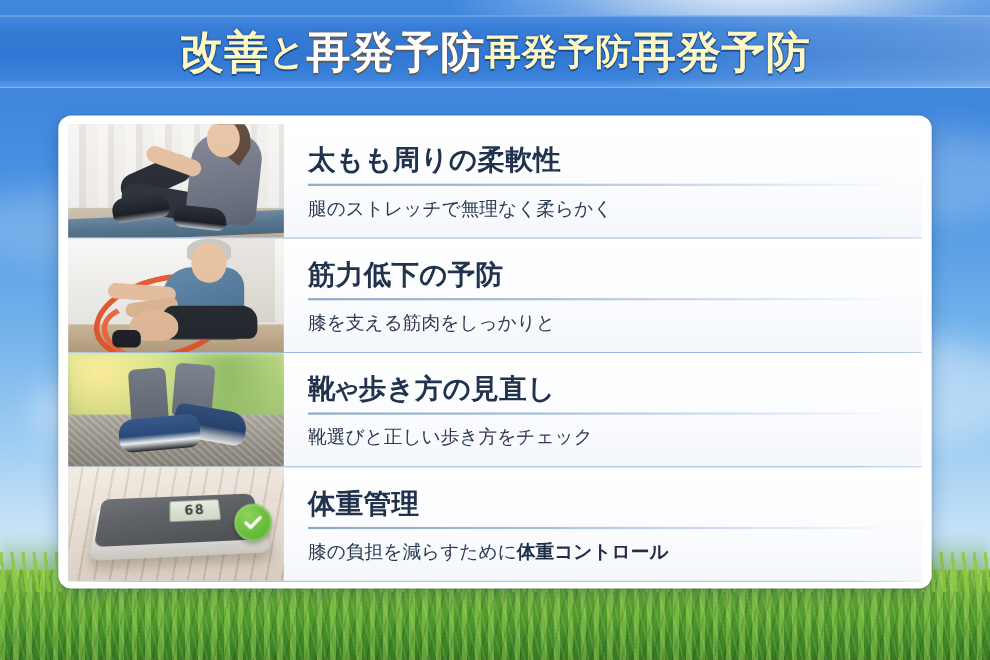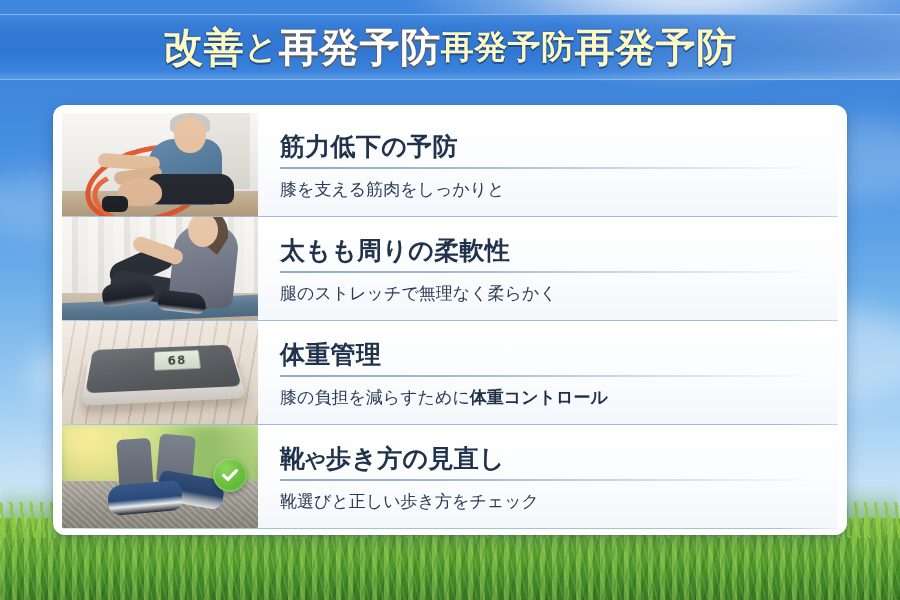--- a/index.html
+++ b/index.html
@@ -454,20 +454,44 @@
   <div class="title-text">
     <span class="t-white">改善</span>
     <span class="t-white t-small">と</span>
     <span class="t-gold">再発予防</span>
     <span class="t-white t-small">再発予防</span>
     <span class="t-white">再発予防</span>
   </div>
 
   <div class="panel">
     <div class="rows">
+
+      <div class="row">
+        <div class="thumb">
+          <div class="art1">
+            <div class="curtain"></div>
+            <div class="floor"></div>
+            <div class="mat"></div>
+            <div class="leg-up"></div>
+            <div class="leg-down"></div>
+            <div class="torso"></div>
+            <div class="hair"></div>
+            <div class="head"></div>
+            <div class="arm"></div>
+            <div class="shoe1"></div>
+            <div class="shoe2"></div>
+          </div>
+          <div class="photo-shade"></div>
+        </div>
+        <div class="content">
+          <div class="heading">太もも周りの柔軟性</div>
+          <div class="underline"></div>
+          <div class="subtext">腿のストレッチで無理なく柔らかく</div>
+        </div>
+      </div>
 
       <div class="row">
         <div class="thumb">
           <div class="art2">
             <div class="wall"></div>
             <div class="door"></div>
             <div class="floor"></div>
             <div class="band"></div>
             <div class="band2"></div>
             <div class="torso"></div>
@@ -483,39 +507,34 @@
         </div>
         <div class="content">
           <div class="heading">筋力低下の予防</div>
           <div class="underline"></div>
           <div class="subtext">膝を支える筋肉をしっかりと</div>
         </div>
       </div>
 
       <div class="row">
         <div class="thumb">
-          <div class="art1">
-            <div class="curtain"></div>
-            <div class="floor"></div>
-            <div class="mat"></div>
-            <div class="leg-up"></div>
-            <div class="leg-down"></div>
-            <div class="torso"></div>
-            <div class="hair"></div>
-            <div class="head"></div>
-            <div class="arm"></div>
-            <div class="shoe1"></div>
-            <div class="shoe2"></div>
+          <div class="art4">
+            <div class="bokeh"></div>
+            <div class="path"></div>
+            <div class="pant-l"></div>
+            <div class="pant-r"></div>
+            <div class="shoe-back"></div>
+            <div class="shoe-front"></div>
           </div>
           <div class="photo-shade"></div>
         </div>
         <div class="content">
-          <div class="heading">太もも周りの柔軟性</div>
+          <div class="heading"><span>靴</span><span class="small">や</span><span>歩き方の見直し</span></div>
           <div class="underline"></div>
-          <div class="subtext">腿のストレッチで無理なく柔らかく</div>
+          <div class="subtext">靴選びと正しい歩き方をチェック</div>
         </div>
       </div>
 
       <div class="row">
         <div class="thumb">
           <div class="art3">
             <div class="planks"></div>
             <div class="scale-body"></div>
             <div class="scale-top"></div>
             <div class="display">
@@ -524,39 +543,20 @@
           </div>
           <div class="photo-shade"></div>
         </div>
         <div class="content">
           <div class="heading">体重管理</div>
           <div class="underline"></div>
           <div class="subtext"><span>膝の負担を減らすために</span><span class="em">体重コントロール</span></div>
         </div>
       </div>
 
-      <div class="row">
-        <div class="thumb">
-          <div class="art4">
-            <div class="bokeh"></div>
-            <div class="path"></div>
-            <div class="pant-l"></div>
-            <div class="pant-r"></div>
-            <div class="shoe-back"></div>
-            <div class="shoe-front"></div>
-          </div>
-          <div class="photo-shade"></div>
-        </div>
-        <div class="content">
-          <div class="heading"><span>靴</span><span class="small">や</span><span>歩き方の見直し</span></div>
-          <div class="underline"></div>
-          <div class="subtext">靴選びと正しい歩き方をチェック</div>
-        </div>
-      </div>
-
     </div>
   </div>
 
   <div class="check-badge">
     <svg width="20" height="20" viewBox="0 0 20 20" aria-hidden="true">
       <path d="M3.6 10.4 L7.8 14.4 L16.4 5.6" fill="none" stroke="#ffffff" stroke-width="3.1" stroke-linecap="round" stroke-linejoin="round"></path>
     </svg>
   </div>
 
 </div>

